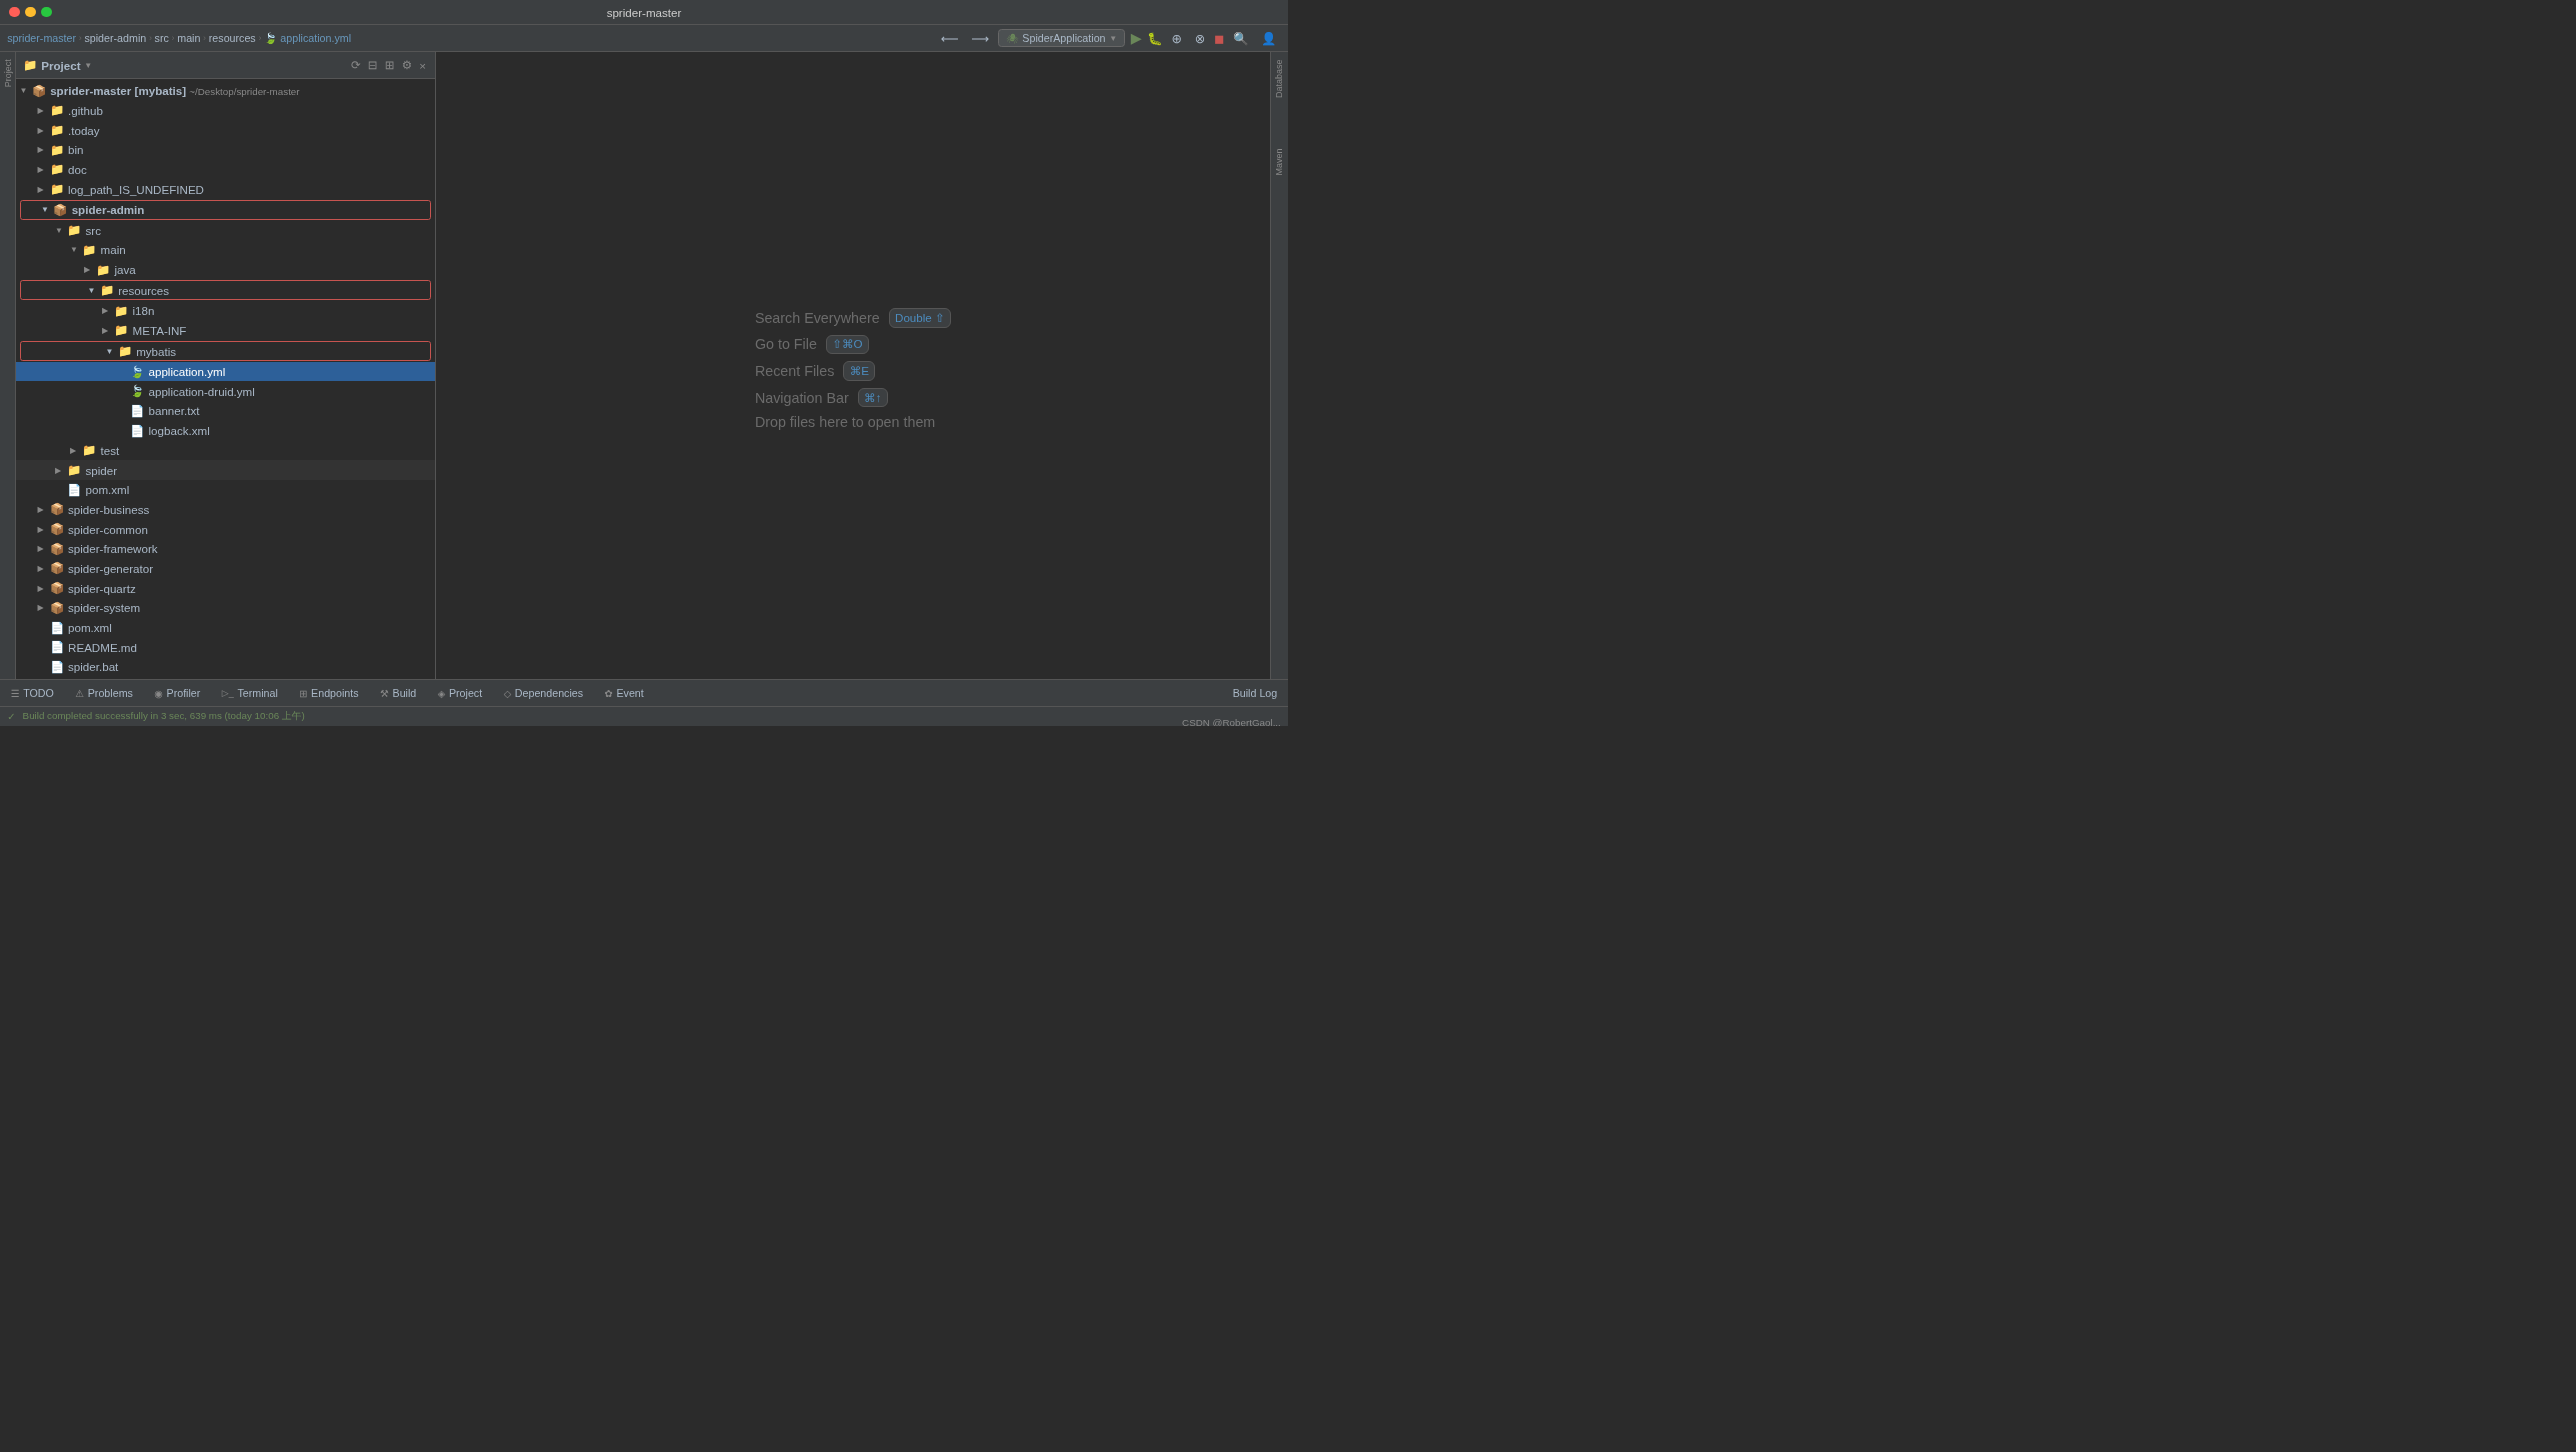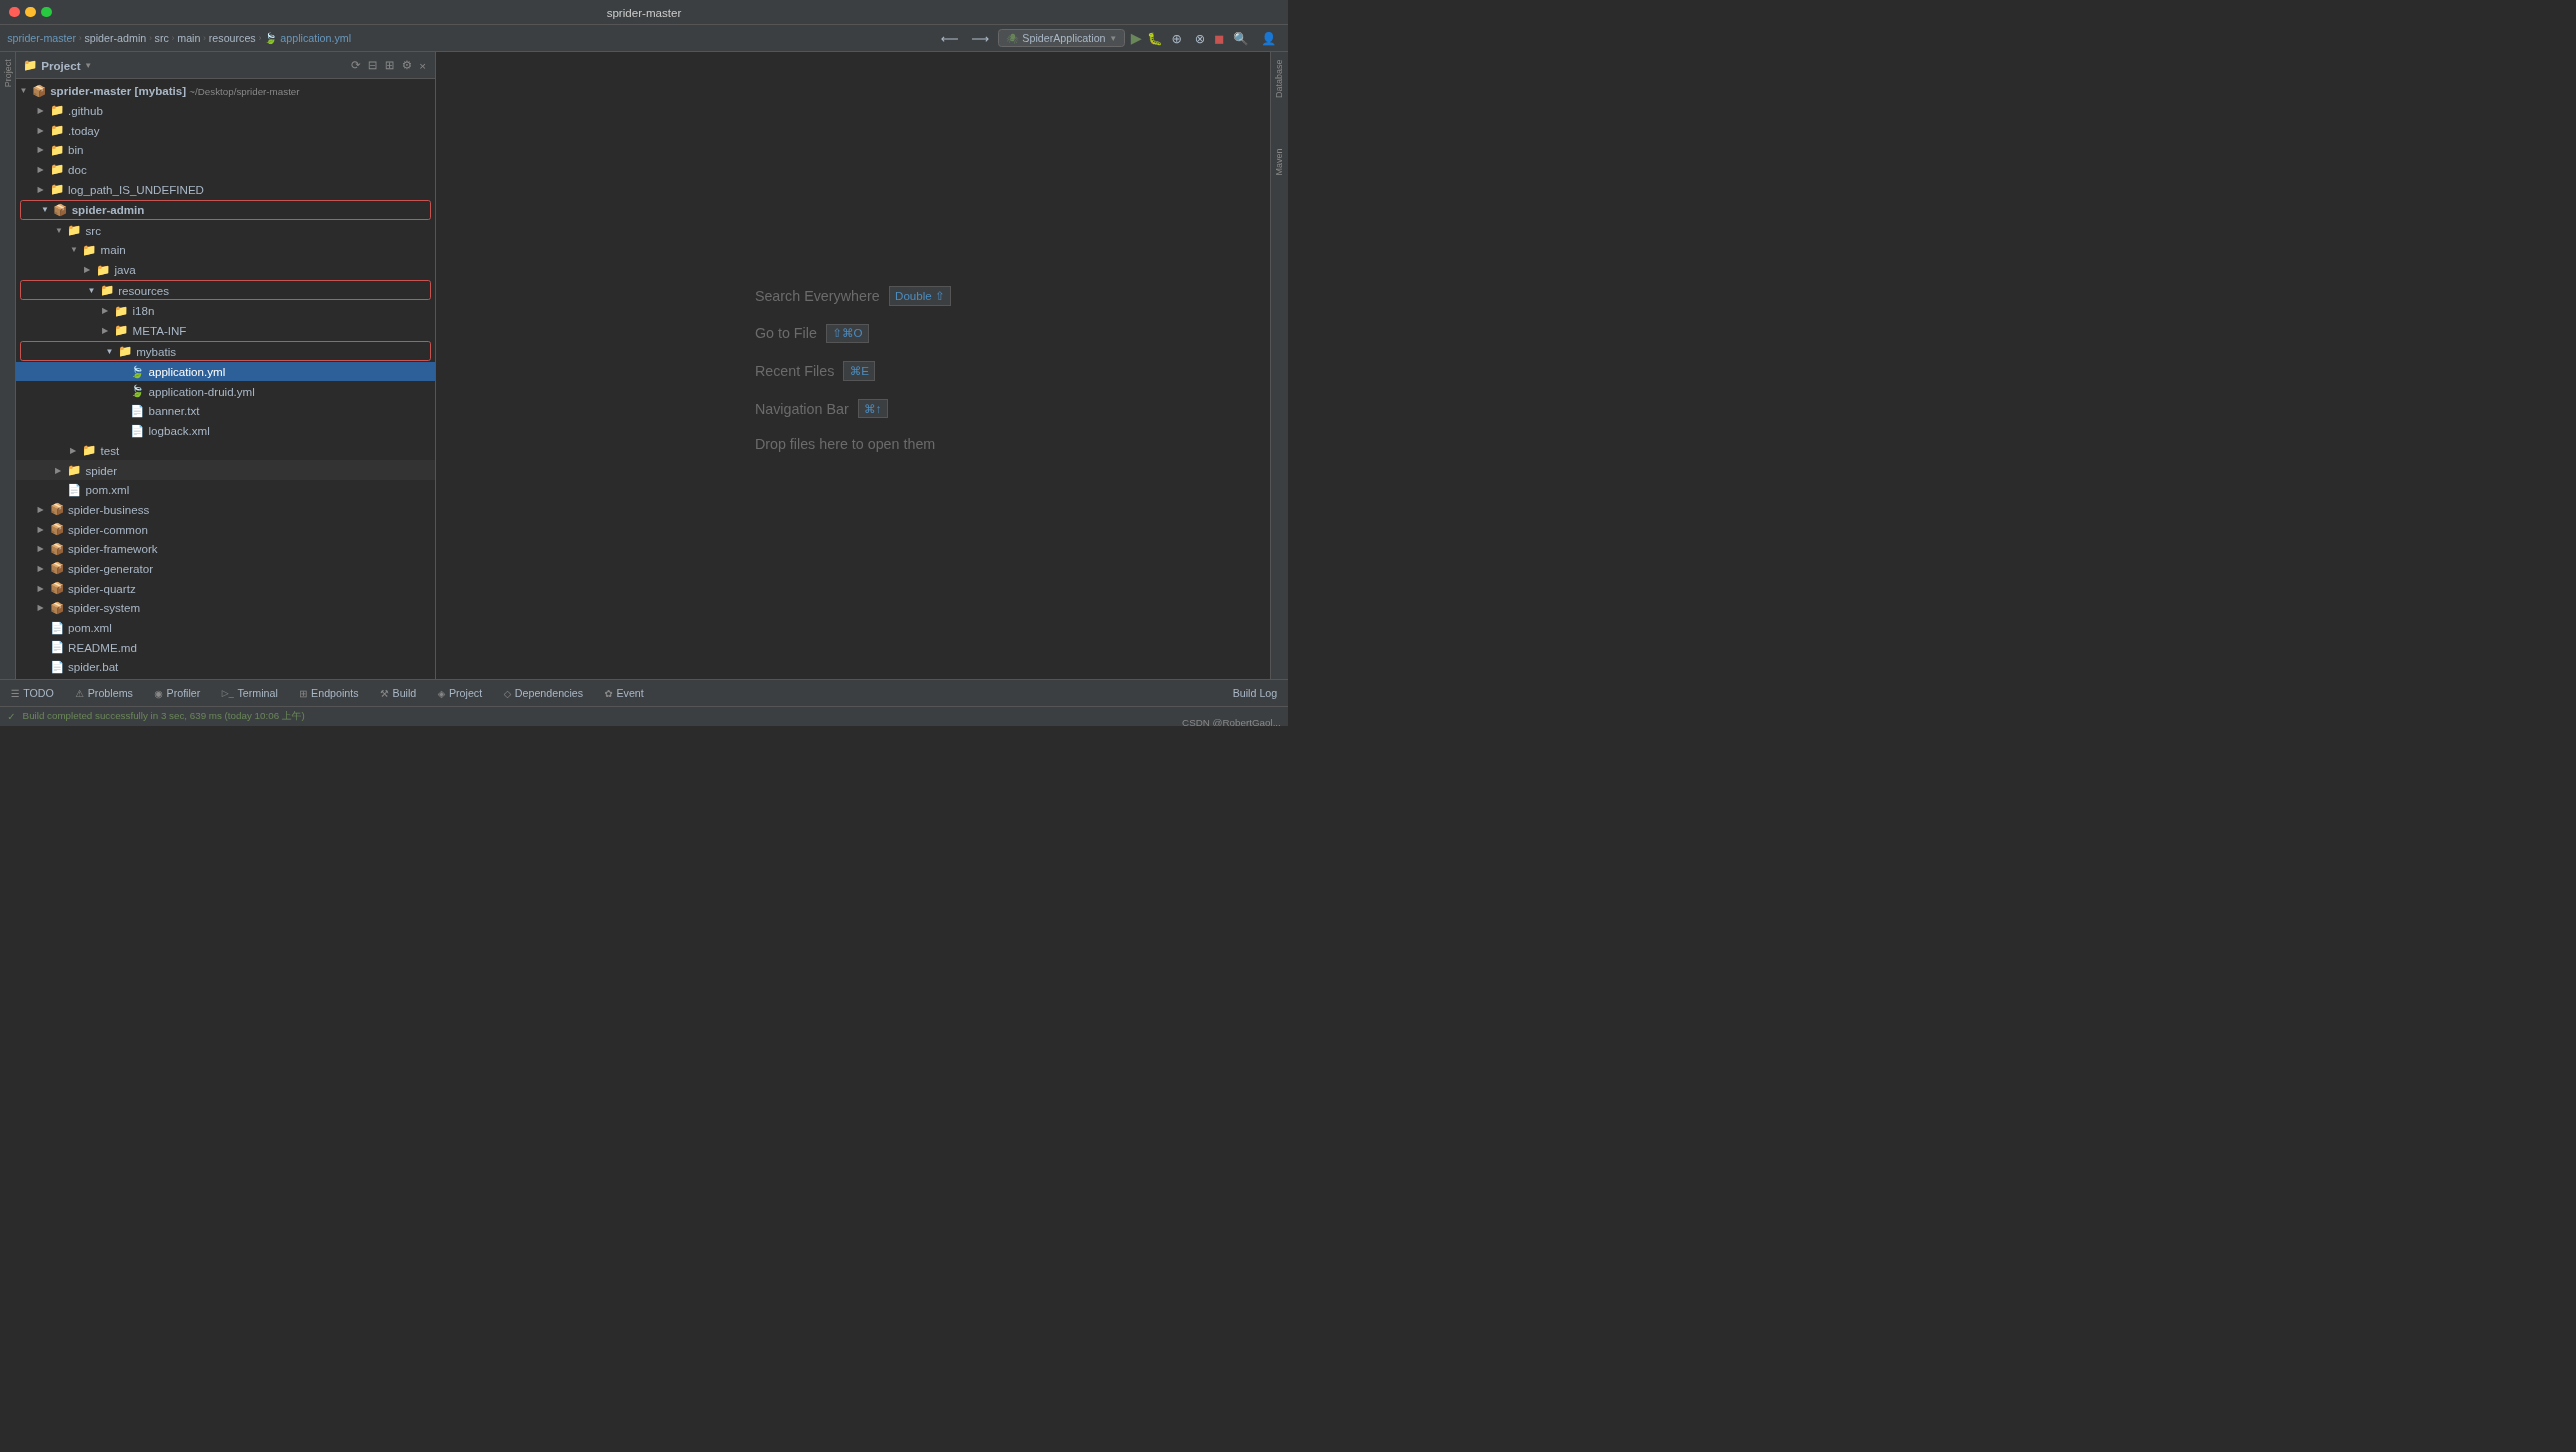--- a/index.html
+++ b/index.html
@@ -223,35 +223,35 @@
       background: #2b2b2b;
       display: flex;
       flex-direction: column;
       align-items: center;
       justify-content: center;
       padding: 18px;
     }
     .hint-block {
       display: flex;
       flex-direction: column;
-      gap: 18px;
+      gap: 7px;
       margin-top: 7px;
     }
     .hint-row {
       display: flex;
       align-items: center;
       font-size: 14.3px;
       color: #6b6b6b;
       gap: 9px;
     }
     .hint-label { color: #6b6b6b; }
     .hint-key {
       background: #3c3f41;
       border: 0.9px solid #555;
-      border-radius: 0;
+      border-radius: 6px;
       padding: 1.8px 5.4px;
       font-size: 11.6px;
       color: #4c8cbf;
     }
 
     
     .bottom-toolbar {
       height: 27px;
       background: #3c3f41;
       border-top: 0.9px solid #555;

